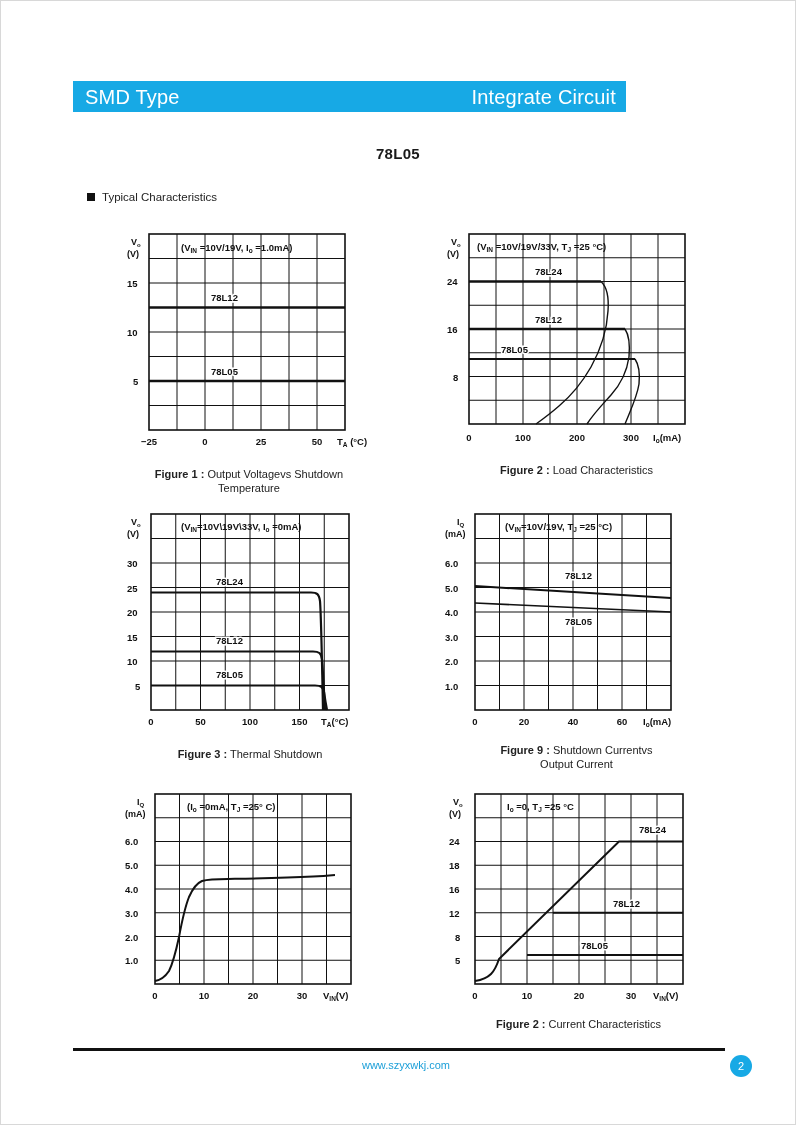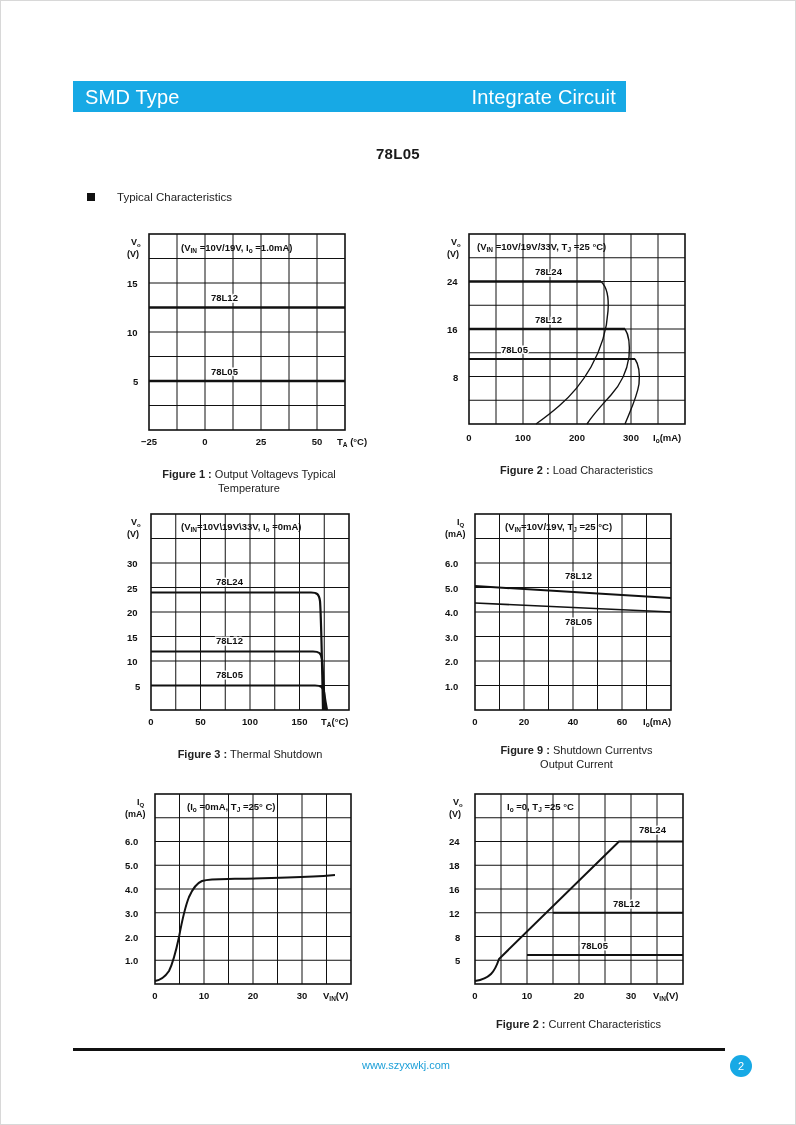--- a/index.html
+++ b/index.html
@@ -16,21 +16,21 @@
     justify-content:space-between;box-sizing:border-box;
     padding:0 10px 0 12px;
   }
   .hdr-bar span{color:#ffffff;font-size:20px;letter-spacing:.2px;line-height:1;}
   .part-no{
     position:absolute;left:0;right:0;top:144px;text-align:center;
     font-size:15px;font-weight:bold;color:#1a1a1a;letter-spacing:.3px;
   }
   .sec-head{
     position:absolute;left:86px;top:190px;font-size:11.5px;color:#222;
-    display:flex;align-items:center;gap:22px;
+    display:flex;align-items:center;gap:7px;
   }
   .sq{display:inline-block;width:8px;height:8px;background:#111;}
   
   .fig{position:absolute;}
   .plot{position:relative;background:#fff;box-sizing:border-box;}
   .plot svg{display:block;}
   .cap{
     text-align:center;font-size:11px;color:#222;line-height:14px;
     margin-top:6px;
   }
@@ -110,21 +110,21 @@
 
         <text class="tick-lbl" x="30" y="216" text-anchor="middle">−25</text>
         <text class="tick-lbl" x="86" y="216" text-anchor="middle">0</text>
         <text class="tick-lbl" x="142" y="216" text-anchor="middle">25</text>
         <text class="tick-lbl" x="198" y="216" text-anchor="middle">50</text>
         <text class="tick-lbl" x="218" y="216">T<tspan font-size="6.5" dy="2">A</tspan><tspan dy="-2"> (°C)</tspan></text>
       </svg>
     </div>
     <div class="cap">
       <b>Figure 1 :</b>
-      <span>Output Voltagevs Typical</span><br>
+      <span>Output Voltagevs Shutdown</span><br>
       <span>Temperature</span>
     </div>
   </div>
 
   <div class="fig" style="left:438px;top:228px;width:275px;">
     <div class="plot">
       <svg width="265" height="228" viewBox="0 0 265 228">
         <text class="axis-lbl" x="12" y="16">V<tspan font-size="6" dy="2">o</tspan></text>
         <text class="axis-lbl" x="8" y="28">(V)</text>
         <g stroke="#111" stroke-width="1" fill="none">

